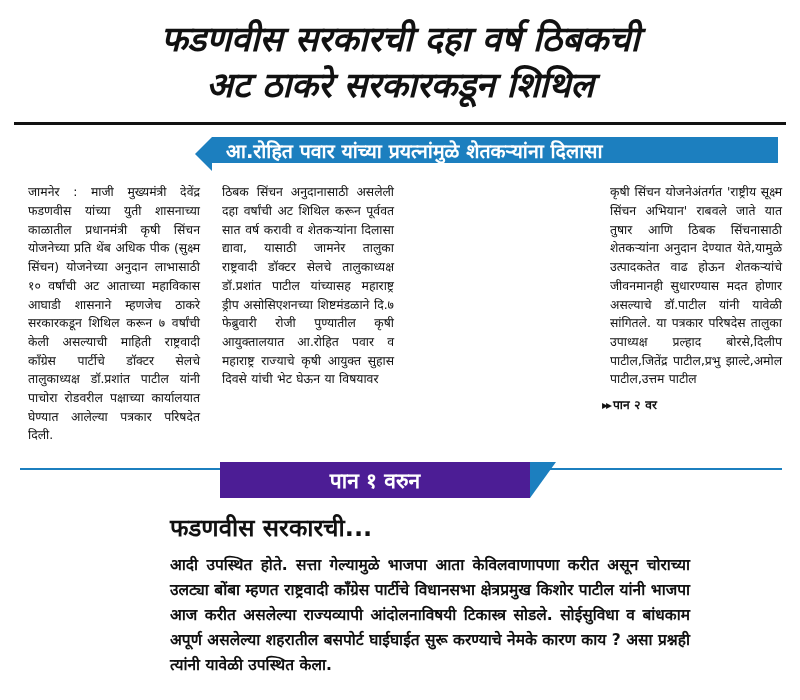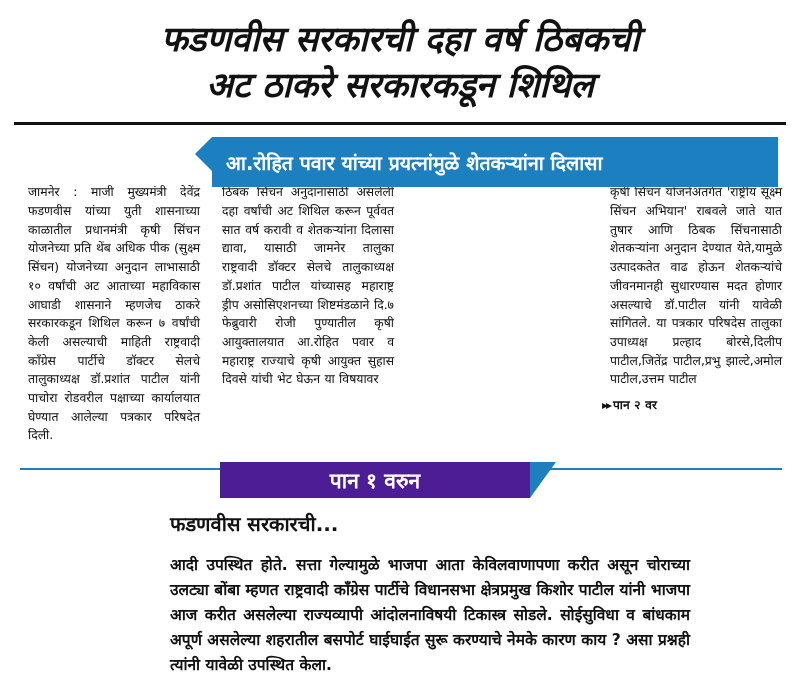--- a/index.html
+++ b/index.html
@@ -47,21 +47,21 @@
   
   .banner-row {
     position: relative;
     margin-top: 12px;
     height: 34px;
   }
   .banner {
     position: absolute;
     left: 212px;
     top: 0;
-    height: 50px;
+    height: 26px;
     width: 566px;
     background: #1c7fbf;
     display: flex;
     align-items: center;
     padding-left: 14px;
     box-sizing: border-box;
   }
   .banner::after {
     content: "";
     position: absolute;
@@ -165,23 +165,23 @@
   }
 
   
   .lower {
     padding: 6px 110px 0 170px;
     box-sizing: border-box;
   }
   .lower-title {
     font-family: "DejaVu Sans", sans-serif;
     font-weight: bold;
-    font-size: 20px;
-    color: #111111;
-    margin-bottom: 16px;
+    font-size: 24px;
+    color: #111111;
+    margin-bottom: 10px;
     white-space: nowrap;
   }
   .lower-body {
     font-family: "DejaVu Sans", sans-serif;
     font-size: 15.5px;
     line-height: 1.62;
     color: #111111;
     text-align: justify;
     font-weight: bold;
   }

